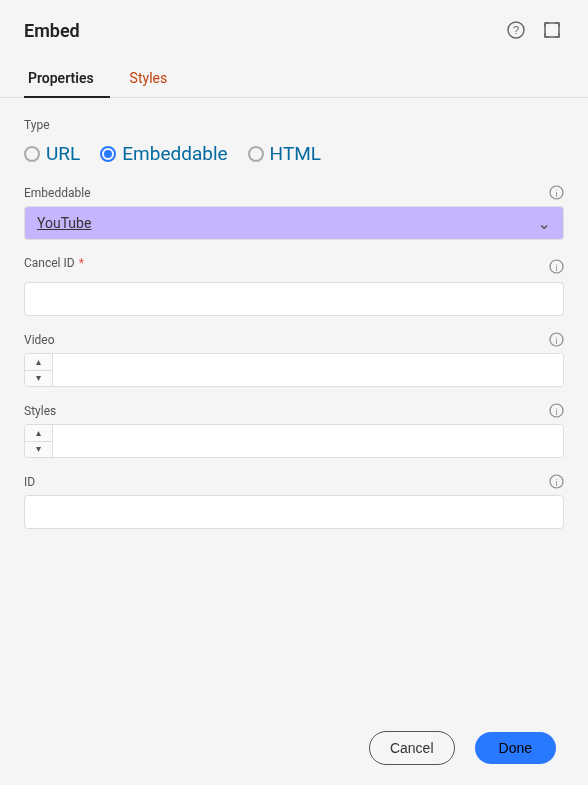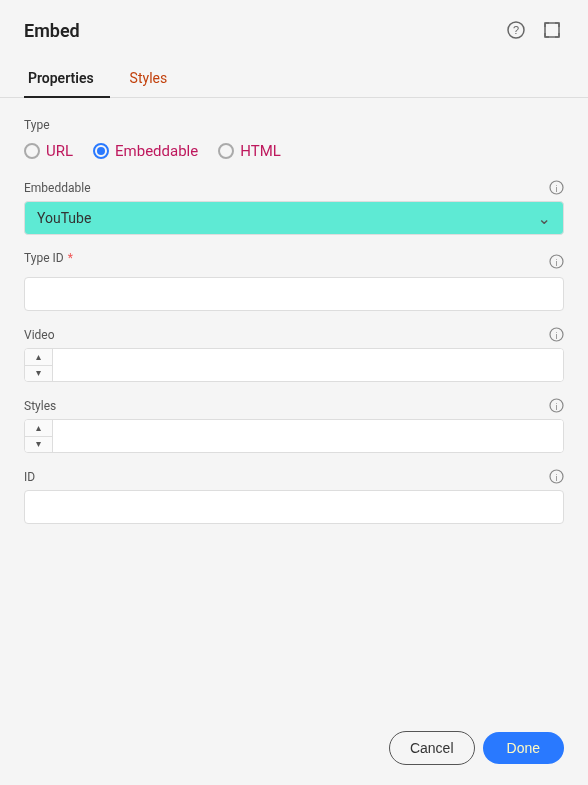--- a/index.html
+++ b/index.html
@@ -147,45 +147,46 @@
 
     .radio-circle.checked::after {
       content: '';
       width: 8px;
       height: 8px;
       border-radius: 50%;
       background: #2979ff;
     }
 
     .radio-label {
-      font-size: 15px;
-      color: #be185d;
+      font-size: 19px;
+      color: #0369a1;
     }
 
     .embeddable-section {
       margin-bottom: 16px;
     }
 
     .section-header {
       display: flex;
       justify-content: space-between;
       align-items: center;
       margin-bottom: 6px;
     }
 
     .section-label {
       font-size: 12px;
       color: #555;
     }
 
     .select-wrapper {
       position: relative;
-      background: #5eead4;
+      background: #c4b5fd;
       border: 1px solid #ddd;
       border-radius: 4px;
+      text-decoration: underline;
     }
 
     .select-display {
       padding: 8px 36px 8px 12px;
       font-size: 14px;
       color: #333;
       cursor: pointer;
       display: flex;
       align-items: center;
       justify-content: space-between;
@@ -250,45 +251,45 @@
       flex: 1;
       border: none;
       padding: 8px 12px;
       font-size: 14px;
       outline: none;
       color: #333;
       background: #fff;
     }
 
     .footer {
-      padding: 20px 24px;
+      padding: 20px 32px;
       display: flex;
       justify-content: flex-end;
-      gap: 8px;
+      gap: 20px;
       align-items: center;
       margin-top: auto;
     }
 
     .btn-cancel {
       padding: 8px 20px;
       border: 1px solid #555;
       border-radius: 20px;
       background: transparent;
       font-size: 14px;
       color: #333;
       cursor: pointer;
     }
 
     .btn-done {
       padding: 8px 24px;
       border: none;
       border-radius: 20px;
       background: #2979ff;
       font-size: 14px;
-      color: #fef9c3;
+      color: #000000;
       cursor: pointer;
       font-weight: 500;
     }
   </style>
 </head>
 <body>
 
 <div class="panel">
 
   <div class="header">
@@ -356,21 +357,21 @@
           </div>
           <span class="select-arrow">⌄</span>
         </div>
       </div>
     </div>
 
     <div class="field-group">
       <div class="field-row">
         <div class="section-header">
           <div class="field-label">
-            <span>Type ID</span>
+            <span>Cancel ID</span>
             <span class="required">*</span>
           </div>
           <svg class="info-icon" width="15" height="15" viewBox="0 0 15 15" fill="none">
             <circle cx="7.5" cy="7.5" r="6.5" stroke="#888" stroke-width="1.2"></circle>
             <text x="7.5" y="11.5" text-anchor="middle" font-size="9" fill="#888" font-family="sans-serif">i</text>
           </svg>
         </div>
         <input class="text-input" type="text" value="" style="">
       </div>
     </div>

